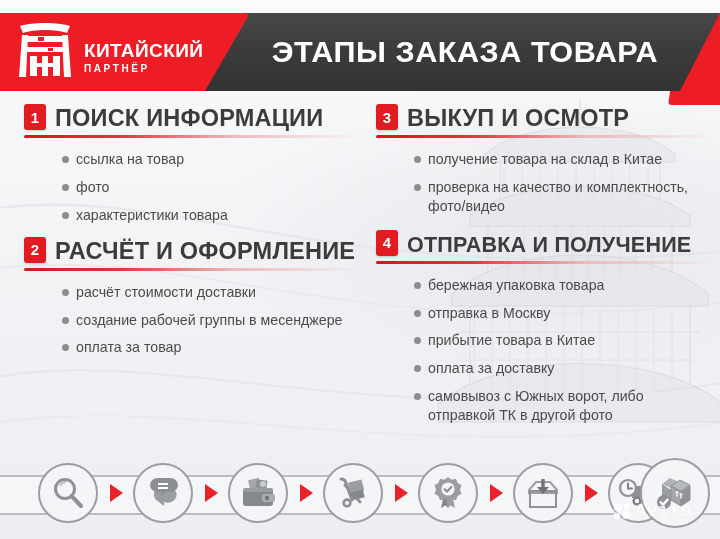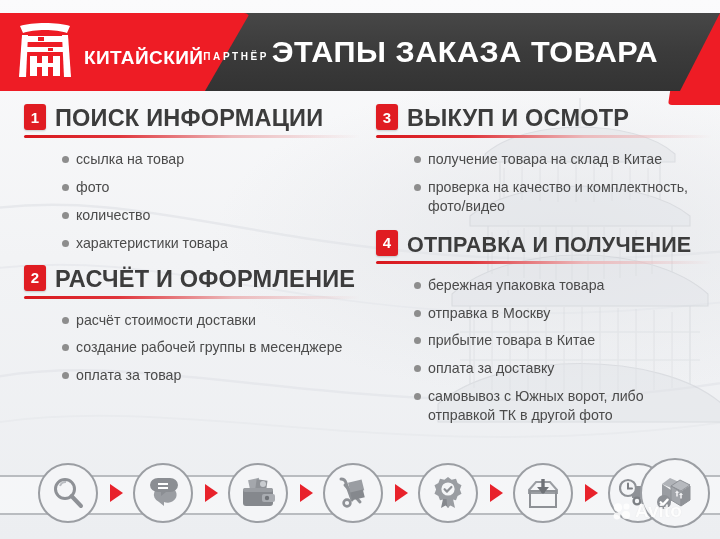--- a/index.html
+++ b/index.html
@@ -45,21 +45,21 @@
     border-radius:4px 0 0 4px;
   }
   .hdr-red-left{
     position:absolute;left:0;top:0;width:250px;height:78px;
     background:#ee1c25;
     clip-path:polygon(0 0,250px 0,205px 78px,0 78px);
     border-radius:0 6px 6px 0;
   }
   .logo{position:absolute;left:14px;top:6px;display:flex;align-items:center;gap:8px;}
   .logo-mark{width:62px;height:62px;}
-  .logo-words{display:flex;flex-direction:row;line-height:1;padding-top:4px;margin-top:10px;}
+  .logo-words{display:flex;flex-direction:column;line-height:1;padding-top:4px;margin-top:10px;}
   .logo-main{color:#fff;font-weight:bold;font-size:19px;letter-spacing:.4px;}
   .logo-sub{color:#fff;font-weight:bold;font-size:10px;letter-spacing:2.6px;
             text-align:left;margin-top:4px;}
 
   
   .col{position:absolute;top:104px;}
   .col-left{left:24px;width:336px;}
   .col-right{left:376px;width:336px;}
 
   .section{margin-bottom:4px;}
@@ -107,20 +107,21 @@
   .arrow{
     position:absolute;top:29px;width:0;height:0;
     border-left:13px solid #e8222b;
     border-top:9px solid transparent;border-bottom:9px solid transparent;
   }
   .avito{
     position:absolute;left:612px;top:500px;
     display:flex;align-items:center;gap:3px;opacity:.85;
     color:#ffffff;font-weight:bold;font-size:19px;
     text-shadow:0 0 1px rgba(150,150,150,.35);
+    font-family:Liberation Mono, monospace;
   }
 </style>
 </head>
 <body>
 
 <div class="page">
 
   <svg class="swoosh" viewBox="0 0 720 320" preserveAspectRatio="none">
     <path d="M-20 60 C 180 30, 320 140, 740 100" stroke="#e3e5e9" stroke-width="2.5" fill="none"></path>
     <path d="M-20 120 C 200 90, 340 200, 740 150" stroke="#e6e8ec" stroke-width="2" fill="none"></path>
@@ -185,21 +186,20 @@
 
     <div class="section">
       <div class="sec-head">
         <div class="badge">1</div>
         <div class="sec-title">ПОИСК ИНФОРМАЦИИ</div>
       </div>
       <div class="rule"></div>
       <ul class="items">
         <li>ссылка на товар</li>
         <li>фото</li>
-        <li>количество</li>
         <li>характеристики товара</li>
       </ul>
     </div>
 
     <div class="section" style="margin-top:12px;">
       <div class="sec-head">
         <div class="badge">2</div>
         <div class="sec-title">РАСЧЁТ И ОФОРМЛЕНИЕ</div>
       </div>
       <div class="rule"></div>

